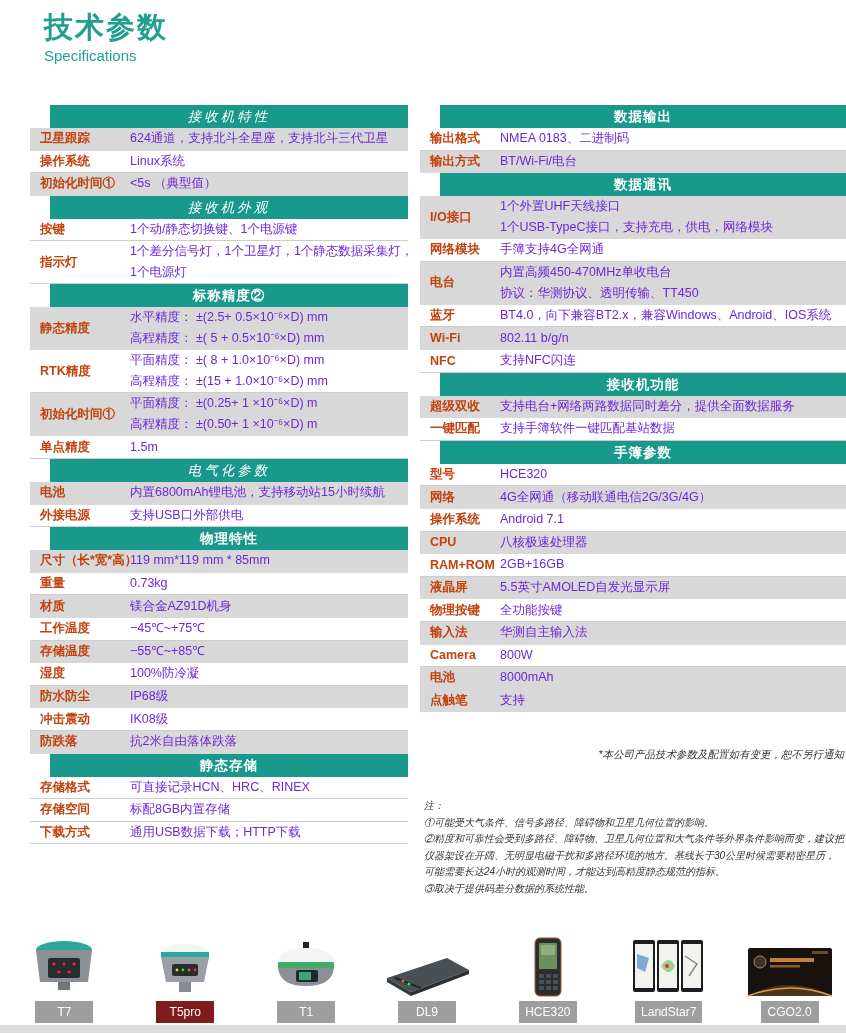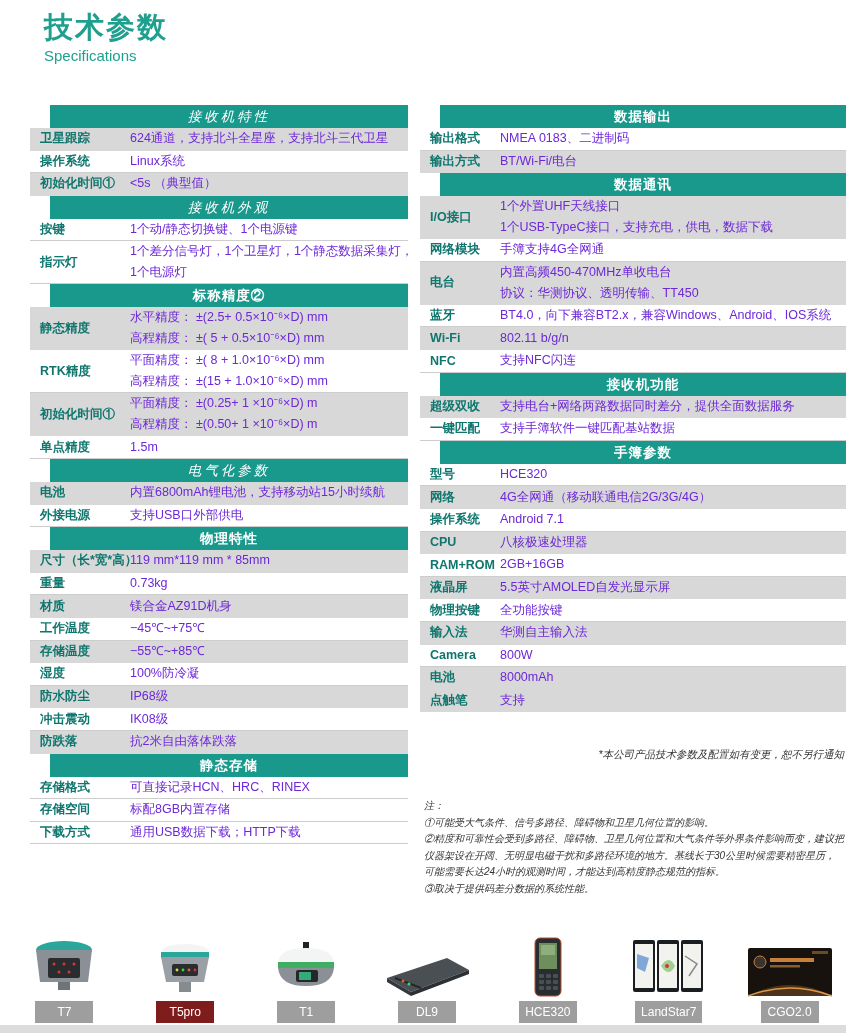--- a/index.html
+++ b/index.html
@@ -11,21 +11,21 @@
   
   .spec-table{position:absolute;top:105px;}
   #table-left{left:30px;width:378px;}
   #table-right{left:420px;width:426px;}
   .sec-header{background:#18998c;color:#ffffff;text-align:center;font-size:13.5px;font-weight:bold;
     height:23px;line-height:23px;letter-spacing:1px;margin-left:20px;}
   .sec-header.kai{font-family:"DejaVu Serif",serif;font-style:italic;font-weight:normal;letter-spacing:3px;}
   .spec-row{display:flex;align-items:center;min-height:22.6px;border-bottom:1px solid #cdcdcd;
     box-sizing:border-box;background:#ffffff;}
   .spec-row.shaded{background:#d8d8d8;border-bottom-color:#d8d8d8;}
-  .row-label{flex:0 0 auto;padding-left:10px;font-size:12.5px;font-weight:bold;color:#0f766e;white-space:nowrap;}
+  .row-label{flex:0 0 auto;padding-left:10px;font-size:12.5px;font-weight:bold;color:#c2410c;white-space:nowrap;}
   #table-left .row-label{width:90px;}
   #table-right .row-label{width:70px;}
   .row-value{flex:1 1 auto;font-size:12.5px;color:#6d28d9;padding-right:2px;}
   .value-line{line-height:21px;white-space:nowrap;}
   
   .kai{font-family:Liberation Sans, sans-serif;font-style:italic;}
   #footnote{position:absolute;right:2px;top:748px;width:430px;text-align:right;font-size:10.5px;color:#333;}
   #notes-block{position:absolute;left:424px;top:798px;width:420px;font-size:10px;color:#333;line-height:1.65;}
   
   #product-strip{position:absolute;left:4px;top:928px;width:846px;height:95px;display:flex;}
@@ -206,21 +206,21 @@
       <div class="row-label">输出方式</div>
       <div class="row-value">
         <div class="value-line">BT/Wi-Fi/电台</div>
       </div>
     </div>
     <div class="sec-header">数据通讯</div>
     <div class="spec-row shaded">
       <div class="row-label">I/O接口</div>
       <div class="row-value">
         <div class="value-line">1个外置UHF天线接口</div>
-        <div class="value-line">1个USB-TypeC接口，支持充电，供电，数据下载</div>
+        <div class="value-line">1个USB-TypeC接口，支持充电，供电，网络模块</div>
       </div>
     </div>
     <div class="spec-row">
       <div class="row-label">网络模块</div>
       <div class="row-value">
         <div class="value-line">手簿支持4G全网通</div>
       </div>
     </div>
     <div class="spec-row shaded">
       <div class="row-label">电台</div>

